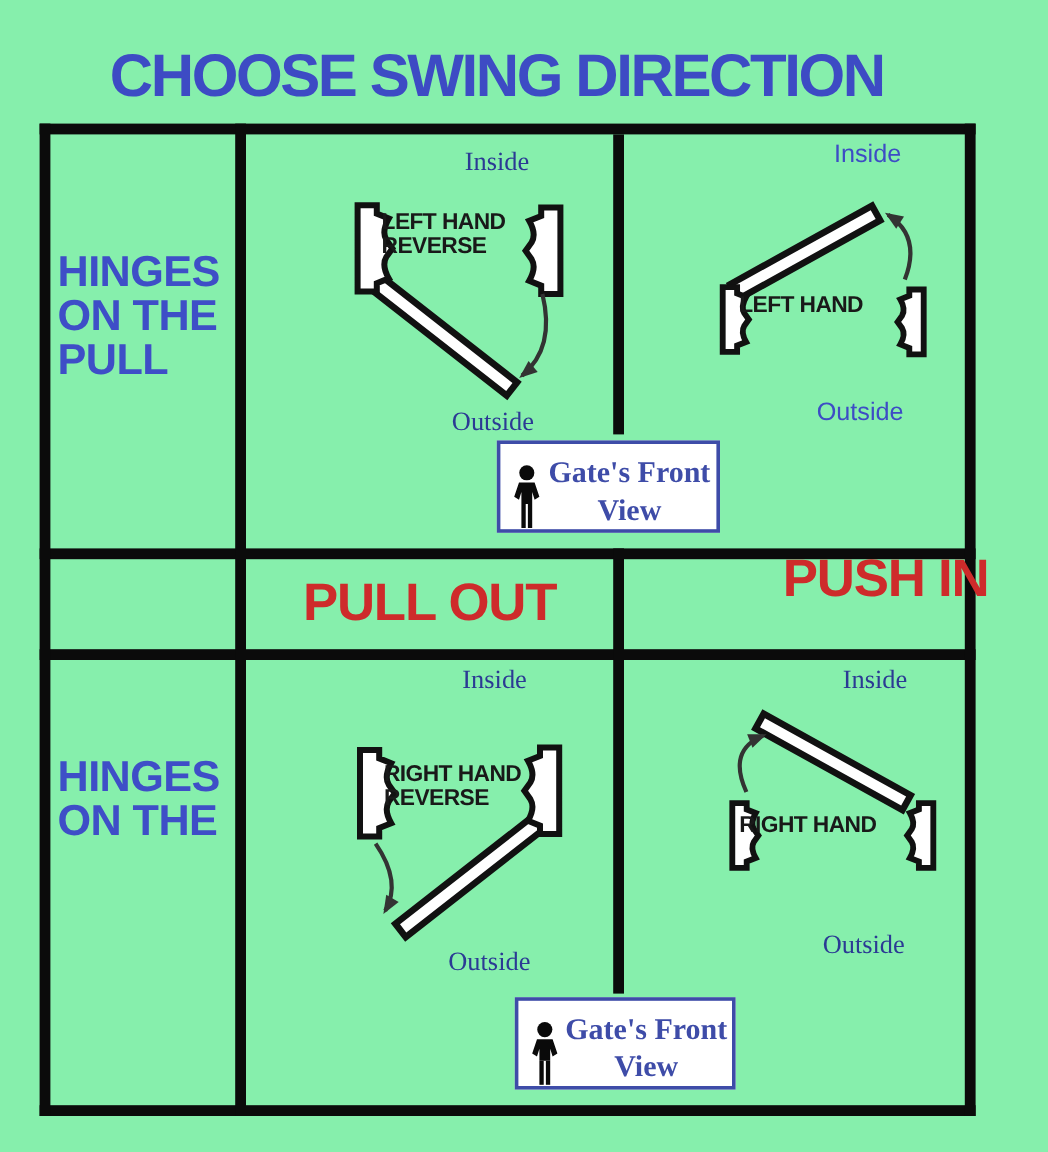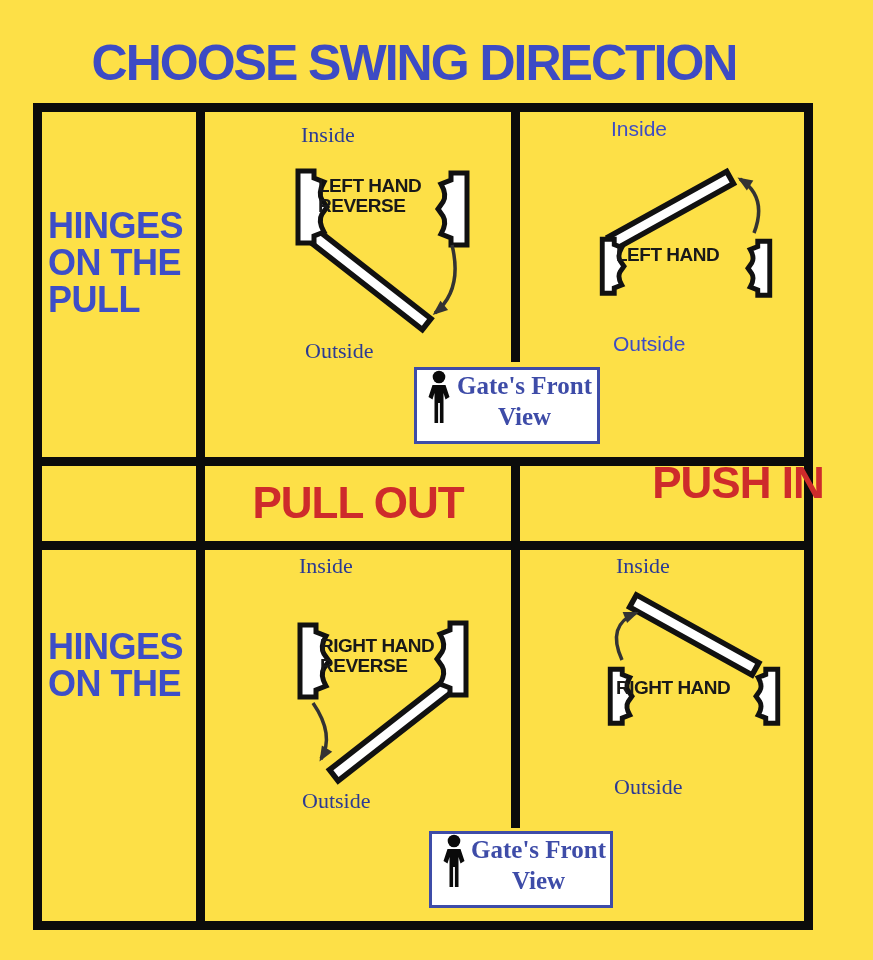--- a/index.html
+++ b/index.html
@@ -1,30 +1,30 @@
 <!DOCTYPE html>
 <html><head>
 <meta charset="utf-8">
 <style>
   html,body{margin:0;padding:0;background:#ffffff;}
-  .canvas{position:relative;width:873px;height:960px;background:#fde047;font-family:"Liberation Sans",sans-serif;overflow:hidden;}
+  .canvas{position:relative;width:873px;height:960px;background:#86efac;font-family:"Liberation Sans",sans-serif;overflow:hidden;}
   .line{position:absolute;background:#0b0b0b;}
   .title{position:absolute;left:0;top:34px;width:828px;text-align:center;font-size:50px;font-weight:bold;letter-spacing:-2px;color:#3d4bc4;}
   .hinges{position:absolute;left:48px;color:#3e4ec7;font-weight:bold;font-size:36px;line-height:37px;letter-spacing:-0.5px;}
   .action{position:absolute;height:84px;line-height:84px;text-align:center;color:#ce2b2b;font-weight:bold;font-size:44px;letter-spacing:-1px;}
-  .io{position:absolute;width:140px;text-align:left;font-size:22px;color:#2b3a94;}
+  .io{position:absolute;width:140px;text-align:right;font-size:22px;color:#2b3a94;}
   .io.serif{font-family:"Liberation Serif",serif;}
   .io.sans{font-family:"Liberation Sans",sans-serif;font-size:21px;color:#3d4cc5;}
   .door-label{position:absolute;text-align:left;font-weight:bold;color:#191919;font-size:19px;line-height:20px;letter-spacing:-0.5px;}
   svg.diagram{position:absolute;overflow:visible;}
   .post{fill:#ffffff;stroke:#111111;stroke-width:5;stroke-linejoin:miter;}
   .post.small{stroke-width:6.5;}
   .bar{fill:#ffffff;stroke:#111111;stroke-width:5.5;}
   .swing{fill:none;stroke:#333333;stroke-width:3.5;}
-  .fv-box{position:absolute;box-sizing:border-box;border:3px solid #3e4ca8;background:#ffffff;display:flex;align-items:flex-start;}
+  .fv-box{position:absolute;box-sizing:border-box;border:3px solid #3e4ca8;background:#ffffff;display:flex;align-items:flex-end;}
   .fv-person{margin-left:9px;flex:0 0 auto;}
   .fv-text{flex:1;text-align:center;font-family:"Liberation Serif",serif;font-weight:bold;color:#3e4ca8;font-size:25px;line-height:31px;}
 </style>
 </head>
 <body>
 
 <div class="canvas">
 
   <div class="title">CHOOSE SWING DIRECTION</div>
 

